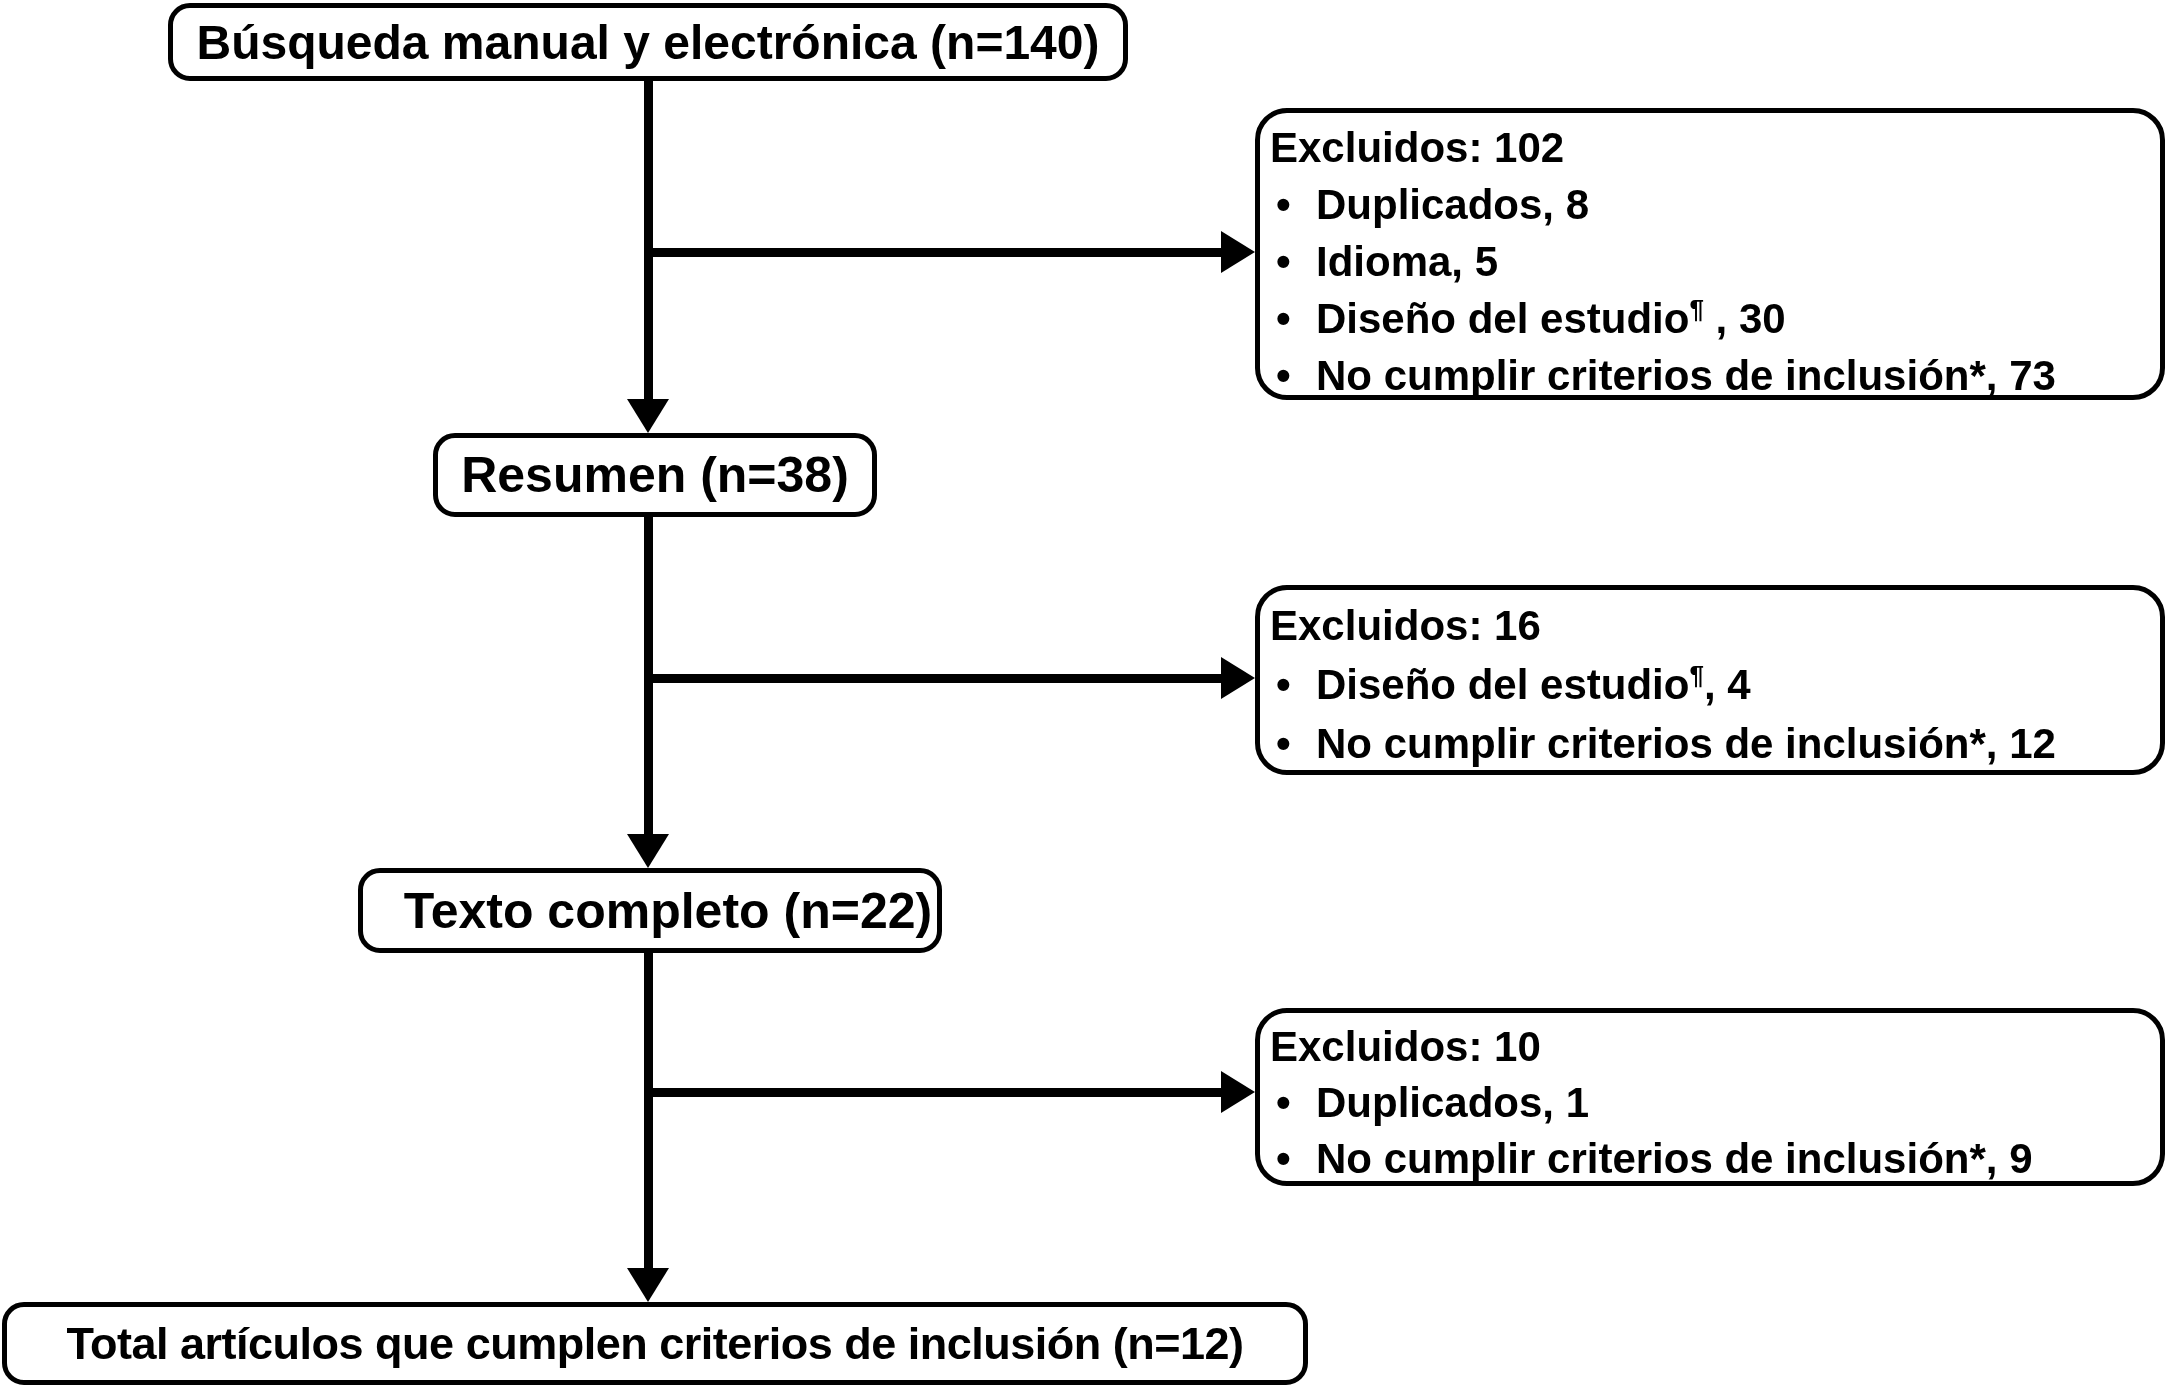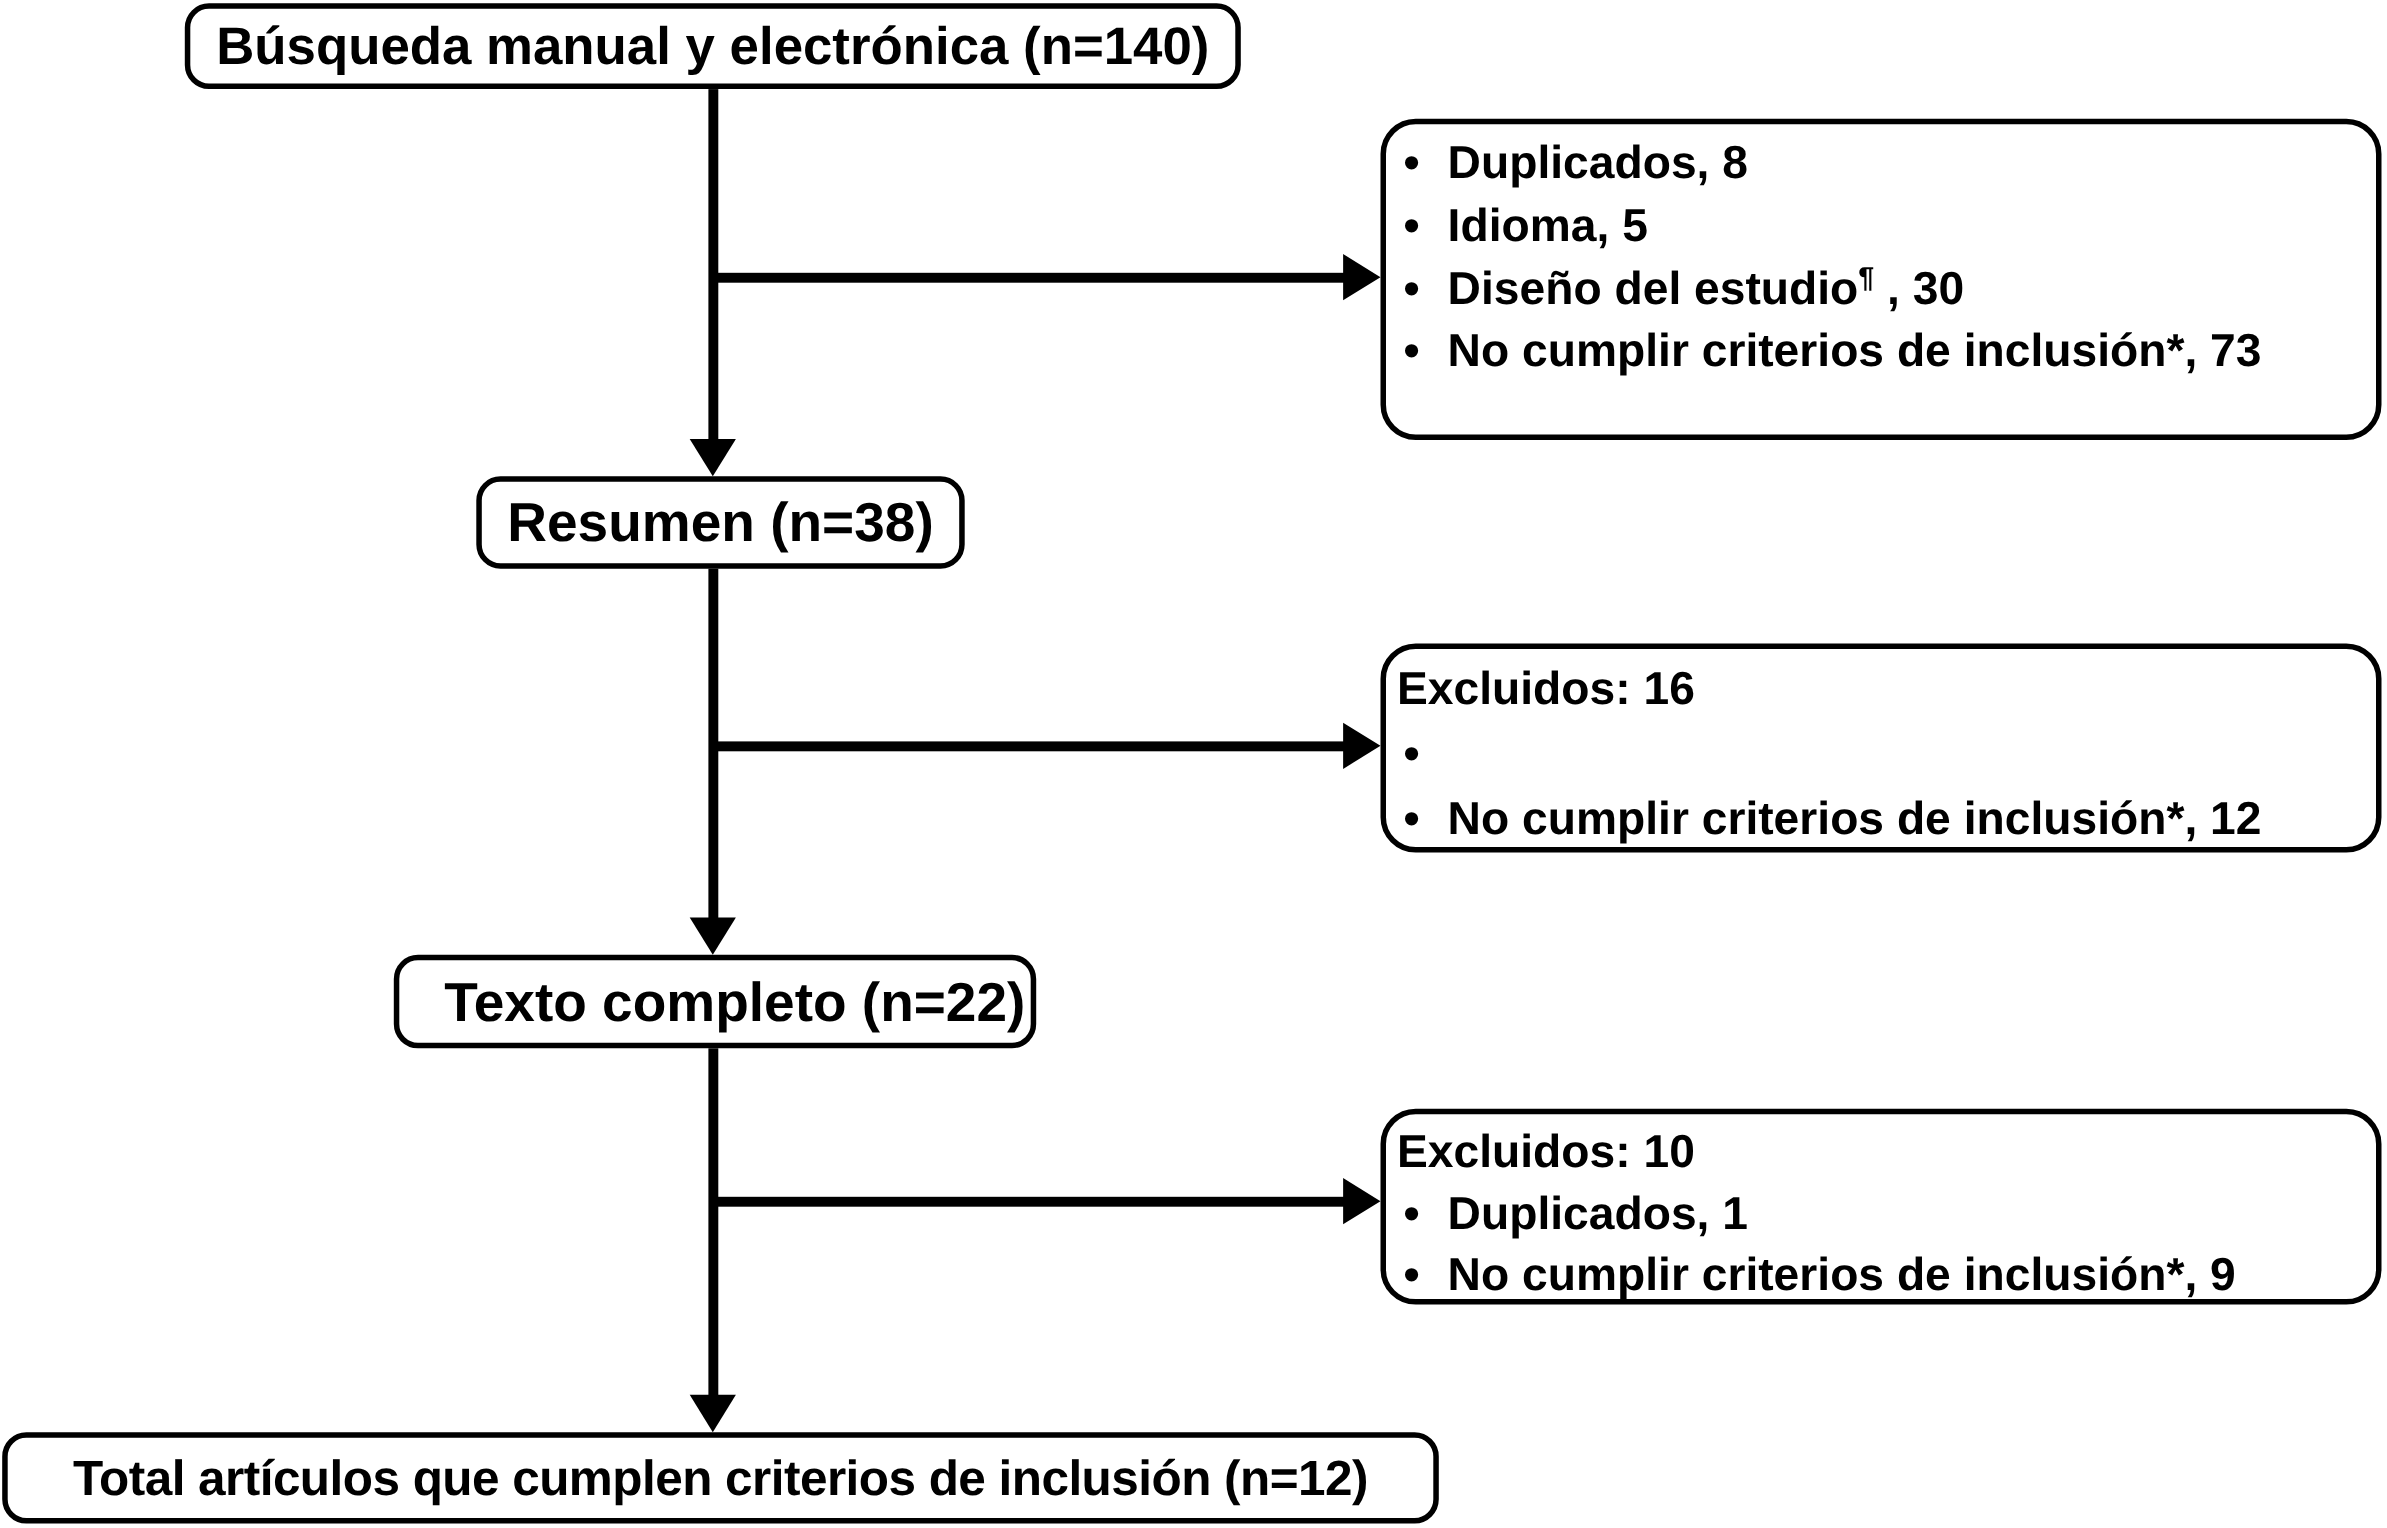--- a/index.html
+++ b/index.html
@@ -99,20 +99,21 @@
 
   <div class="node" id="box-texto">
     <span>Texto completo (n=22)</span>
   </div>
 
   <div class="node" id="box-total">
     <span>Total artículos que cumplen criterios de inclusión (n=12)</span>
   </div>
 
   <div class="excl" id="excl-1">
+    <div class="excl-title">Excluidos: 102</div>
     <ul>
       <li>
         <span class="dot">•</span>
         <span class="itext"><span>Duplicados, 8</span><sup class="pq"></sup><span></span></span>
       </li>
       <li>
         <span class="dot">•</span>
         <span class="itext"><span>Idioma, 5</span><sup class="pq"></sup><span></span></span>
       </li>
       <li>
@@ -124,20 +125,21 @@
         <span class="itext"><span>No cumplir criterios de inclusión*, 73</span><sup class="pq"></sup><span></span></span>
       </li>
     </ul>
   </div>
 
   <div class="excl" id="excl-2">
     <div class="excl-title">Excluidos: 16</div>
     <ul>
       <li>
         <span class="dot">•</span>
+        <span class="itext"><span>Diseño del estudio</span><sup class="pq">¶</sup><span>, 4</span></span>
       </li>
       <li>
         <span class="dot">•</span>
         <span class="itext"><span>No cumplir criterios de inclusión*, 12</span><sup class="pq"></sup><span></span></span>
       </li>
     </ul>
   </div>
 
   <div class="excl" id="excl-3">
     <div class="excl-title">Excluidos: 10</div>

